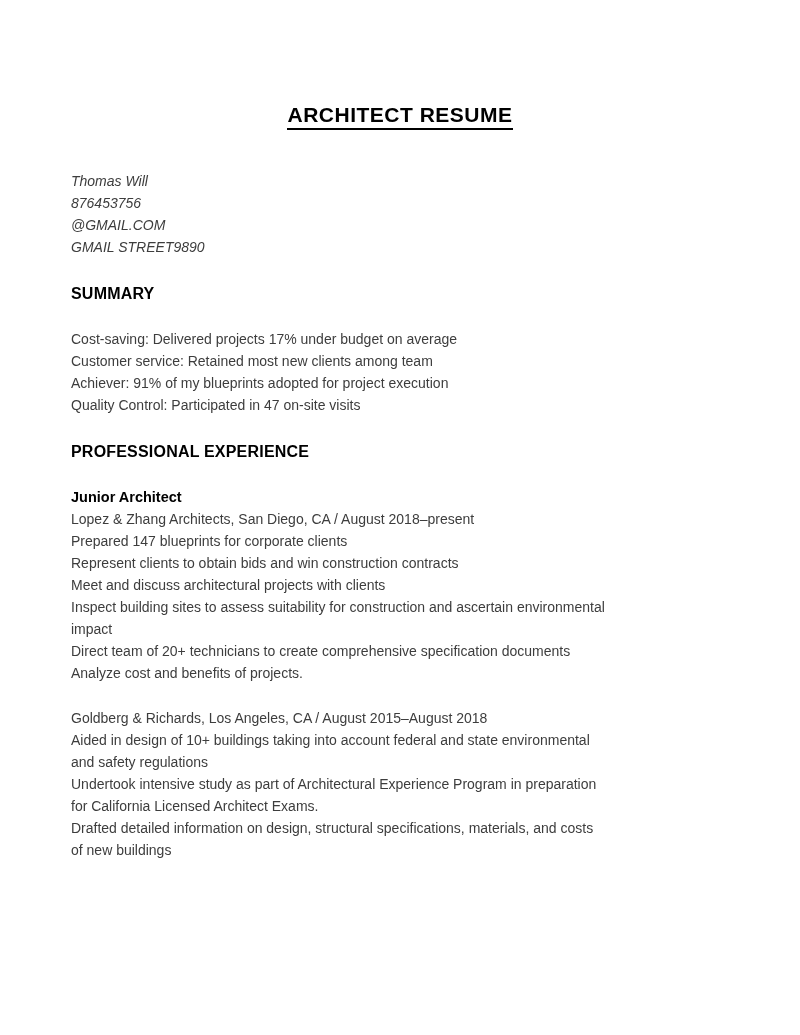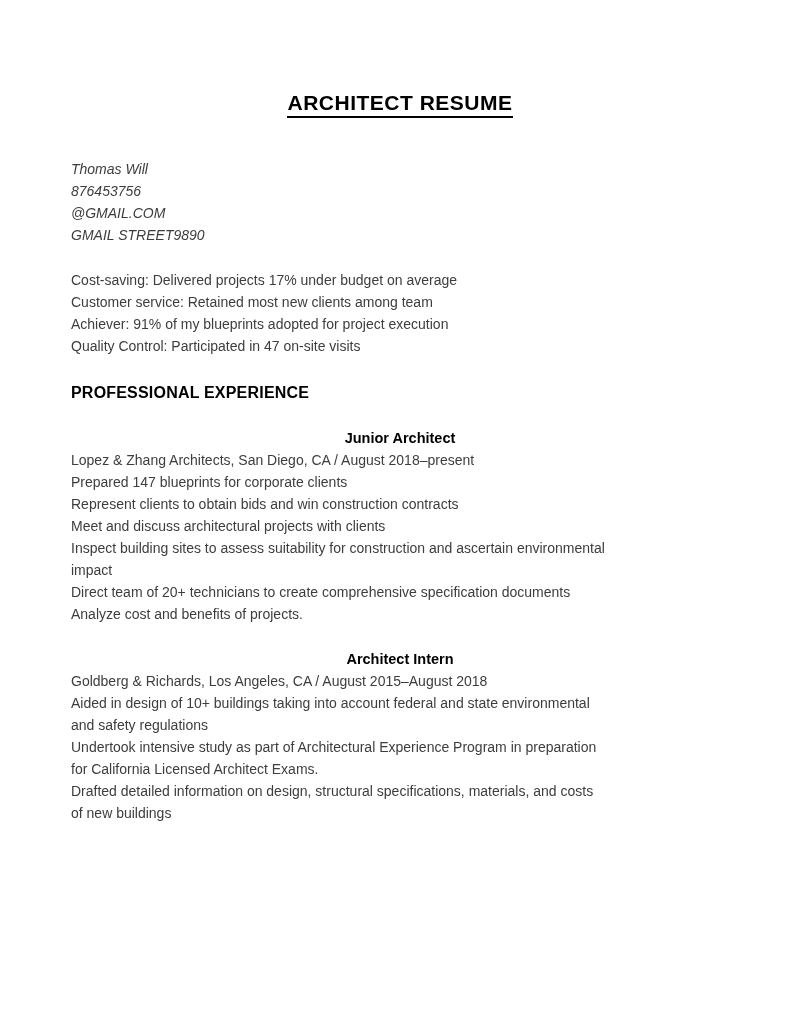--- a/index.html
+++ b/index.html
@@ -4,21 +4,21 @@
 <style>
   html, body {
     margin: 0;
     padding: 0;
     background: #ffffff;
   }
   .page {
     width: 800px;
     height: 961px;
     box-sizing: border-box;
-    padding: 0 71px;
+    padding: 12px 71px;
     background: #ffffff;
     font-family: "Liberation Sans", sans-serif;
     font-size: 14px;
     line-height: 22px;
     color: #3d3d3d;
     overflow: hidden;
   }
   .doc-title {
     margin: 90px 0 0 0;
     text-align: center;
@@ -50,40 +50,40 @@
   .section-body {
     margin-top: 23px;
   }
   .job {
     margin-top: 23px;
   }
   .job-title {
     font-weight: 700;
     color: #000000;
     font-size: 14.5px;
-    text-align: center;
   }
   .line {
     white-space: pre-line;
   }
 </style>
 </head>
 <body>
 
 <div class="page">
 
   <h1 class="doc-title"><span class="underline">ARCHITECT RESUME</span></h1>
 
   <div class="contact">
     <div class="line">Thomas Will</div>
     <div class="line">876453756</div>
     <div class="line">@GMAIL.COM</div>
     <div class="line">GMAIL STREET9890</div>
   </div>
 
+  <h2 class="section-heading">SUMMARY</h2>
 
   <div class="section-body">
     <div class="line">Cost-saving: Delivered projects 17% under budget on average</div>
     <div class="line">Customer service: Retained most new clients among team</div>
     <div class="line">Achiever: 91% of my blueprints adopted for project execution</div>
     <div class="line">Quality Control: Participated in 47 on-site visits</div>
   </div>
 
   <h2 class="section-heading">PROFESSIONAL EXPERIENCE</h2>
 
@@ -93,21 +93,20 @@
     <div class="line">Prepared 147 blueprints for corporate clients</div>
     <div class="line">Represent clients to obtain bids and win construction contracts</div>
     <div class="line">Meet and discuss architectural projects with clients</div>
     <div class="line">Inspect building sites to assess suitability for construction and ascertain environmental
 impact</div>
     <div class="line">Direct team of 20+ technicians to create comprehensive specification documents</div>
     <div class="line">Analyze cost and benefits of projects.</div>
   </section>
 
   <section class="job">
-    <div class="job-title">Architect Intern</div>
     <div class="line">Goldberg &amp; Richards, Los Angeles, CA / August 2015–August 2018</div>
     <div class="line">Aided in design of 10+ buildings taking into account federal and state environmental
 and safety regulations</div>
     <div class="line">Undertook intensive study as part of Architectural Experience Program in preparation
 for California Licensed Architect Exams.</div>
     <div class="line">Drafted detailed information on design, structural specifications, materials, and costs
 of new buildings</div>
   </section>
 
 </div>

